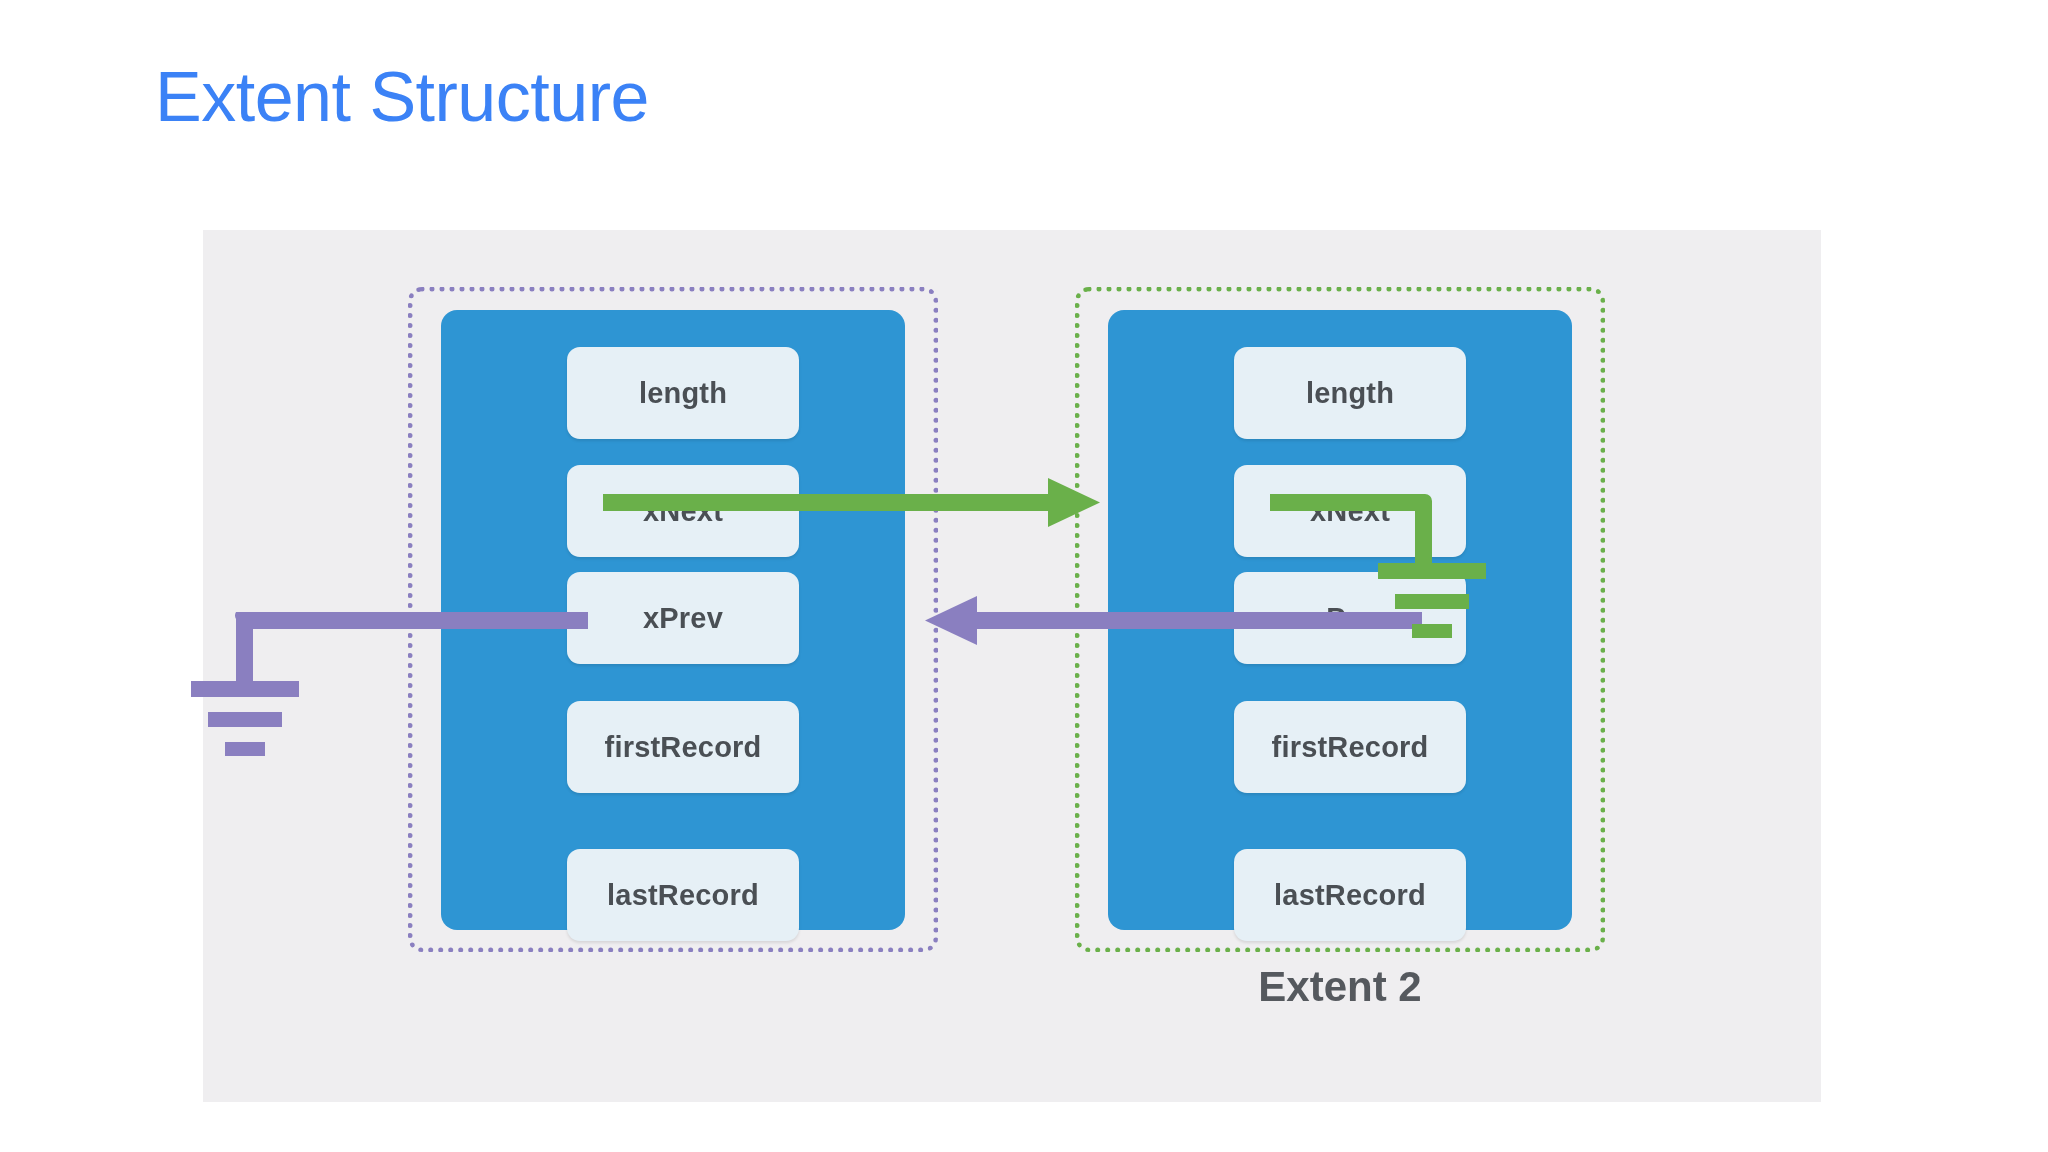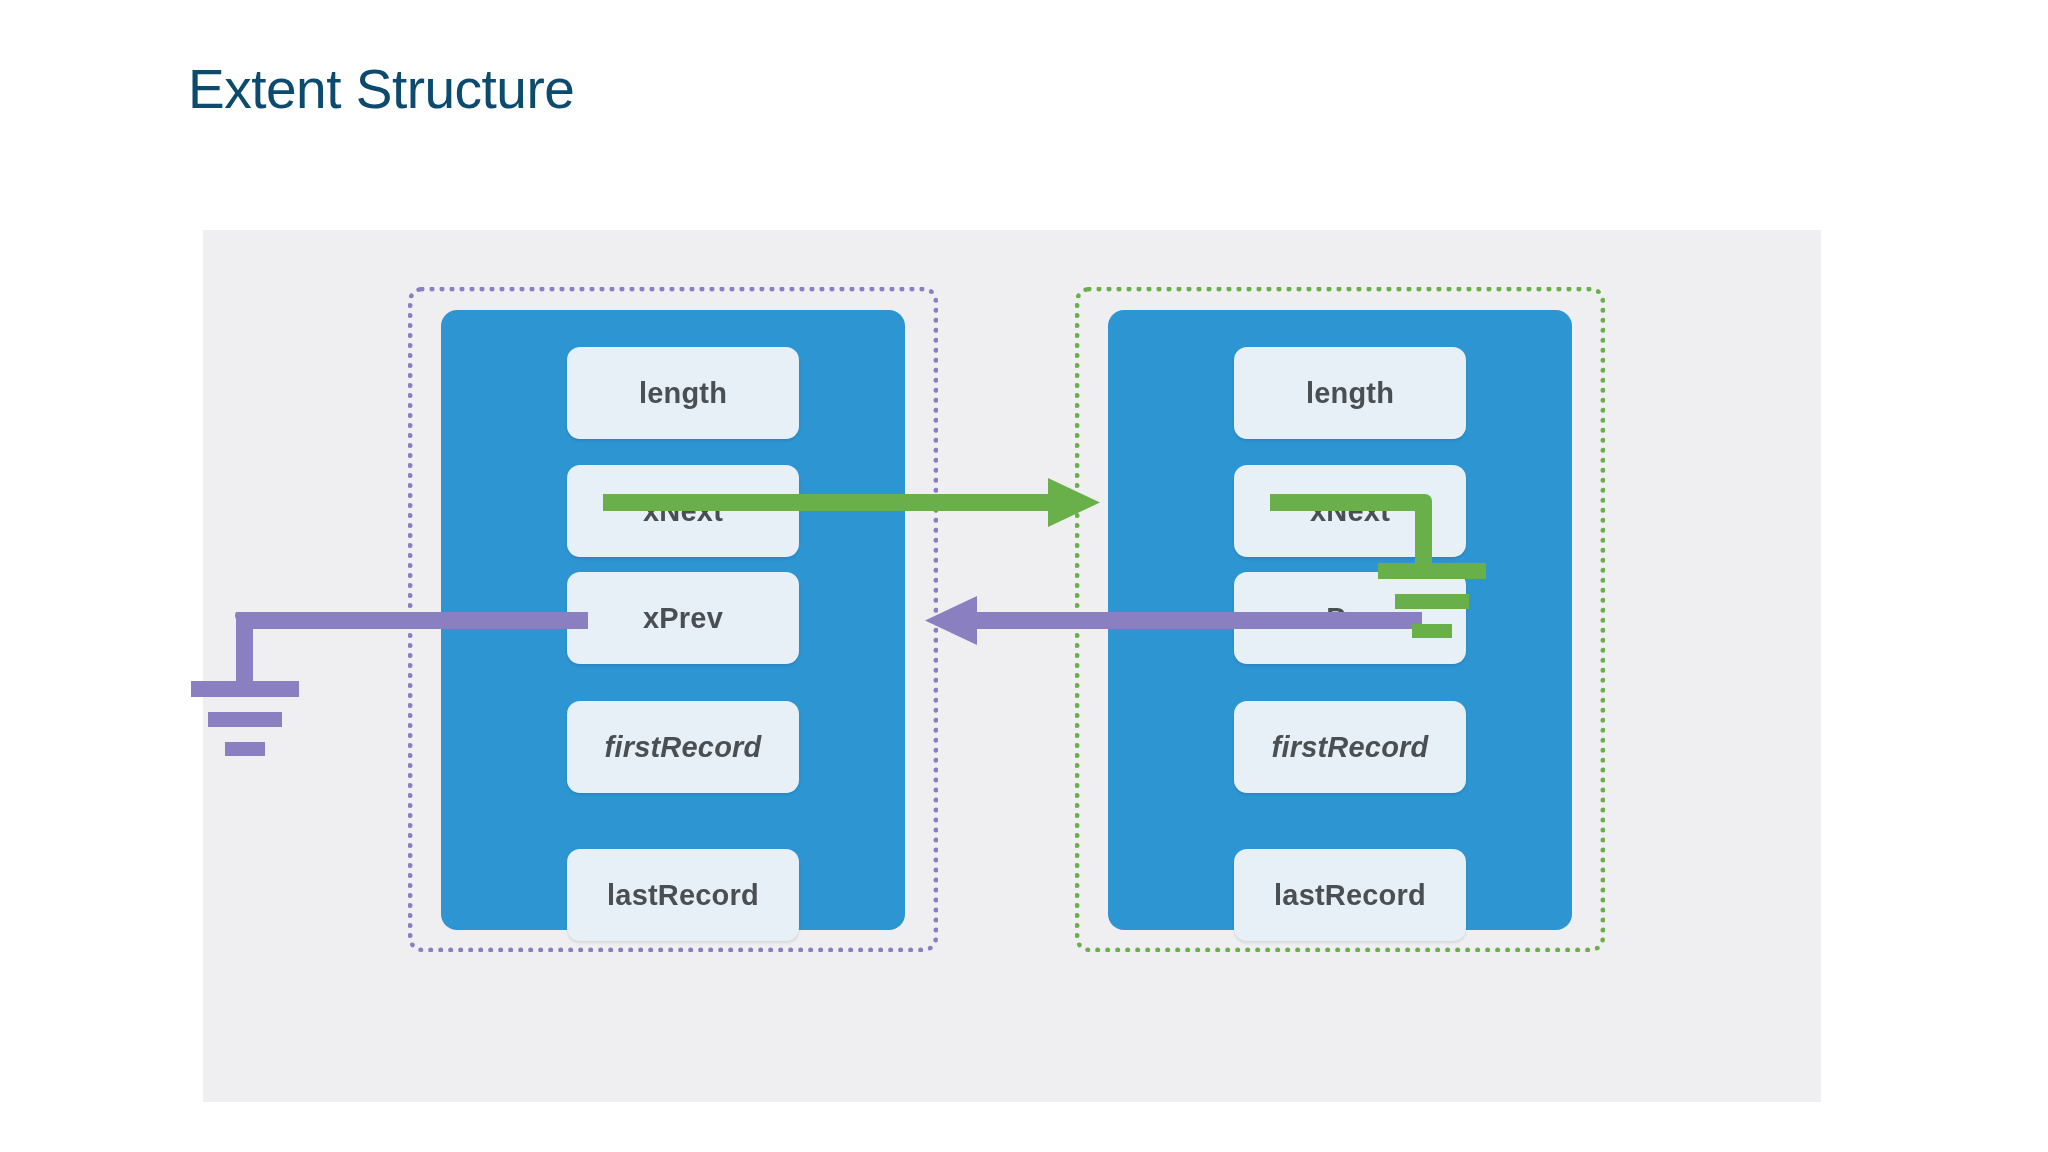--- a/index.html
+++ b/index.html
@@ -15,27 +15,26 @@
     overflow: hidden;
     font-family: "Liberation Sans", sans-serif;
   }
 
   
   #slide-title {
     position: absolute;
     left: 155px;
     top: 62px;
     font-family: "Liberation Sans", sans-serif;
-    font-size: 55px;
+    font-size: 70px;
     font-weight: 300;
     letter-spacing: -0.5px;
-    color: #0c4a6e;
+    color: #3b82f6;
     white-space: nowrap;
     line-height: 1.0;
-    margin-left: 33px;
   }
 
   
   #diagram-panel {
     position: absolute;
     left: 203px;
     top: 230px;
     width: 1618px;
     height: 872px;
     background: #efeef0;
@@ -101,21 +100,21 @@
     font-family: "Liberation Sans", sans-serif;
     font-size: 29px;
     font-weight: bold;
     color: #4a4f54;
     letter-spacing: 0.2px;
     white-space: nowrap;
   }
   .field-box.r0 { top: 37px; }
   .field-box.r1 { top: 155px; }
   .field-box.r2 { top: 262px; }
-  .field-box.r3 { top: 391px; font-style: italic; }
+  .field-box.r3 { top: 391px; }
   .field-box.r4 { top: 539px; }
 
   
   .extent-caption {
     position: absolute;
     left: 0;
     top: 676px;
     width: 530px;
     text-align: center;
     font-family: "Liberation Sans", sans-serif;
@@ -184,20 +183,21 @@
         </div>
         <div class="field-box r3" style="background: rgb(230, 240, 246);">
           <span class="field-label" style="color: rgb(74, 79, 84);">firstRecord</span>
         </div>
         <div class="field-box r4" style="background: rgb(230, 240, 246);">
           <span class="field-label" style="color: rgb(74, 79, 84);">lastRecord</span>
         </div>
       </div>
     </div>
 
+    <div class="extent-caption" style="color: rgb(85, 89, 94);">Extent 2</div>
   </div>
 
   <svg id="connectors" viewBox="0 0 1618 872" width="1618" height="872">
 
      Extent 2 --&gt;
     <g>
       <rect x="400" y="264" width="452" height="17" fill="#6ab04a"></rect>
       <polygon points="845,248 897,272.5 845,297" fill="#6ab04a"></polygon>
     </g>
 

